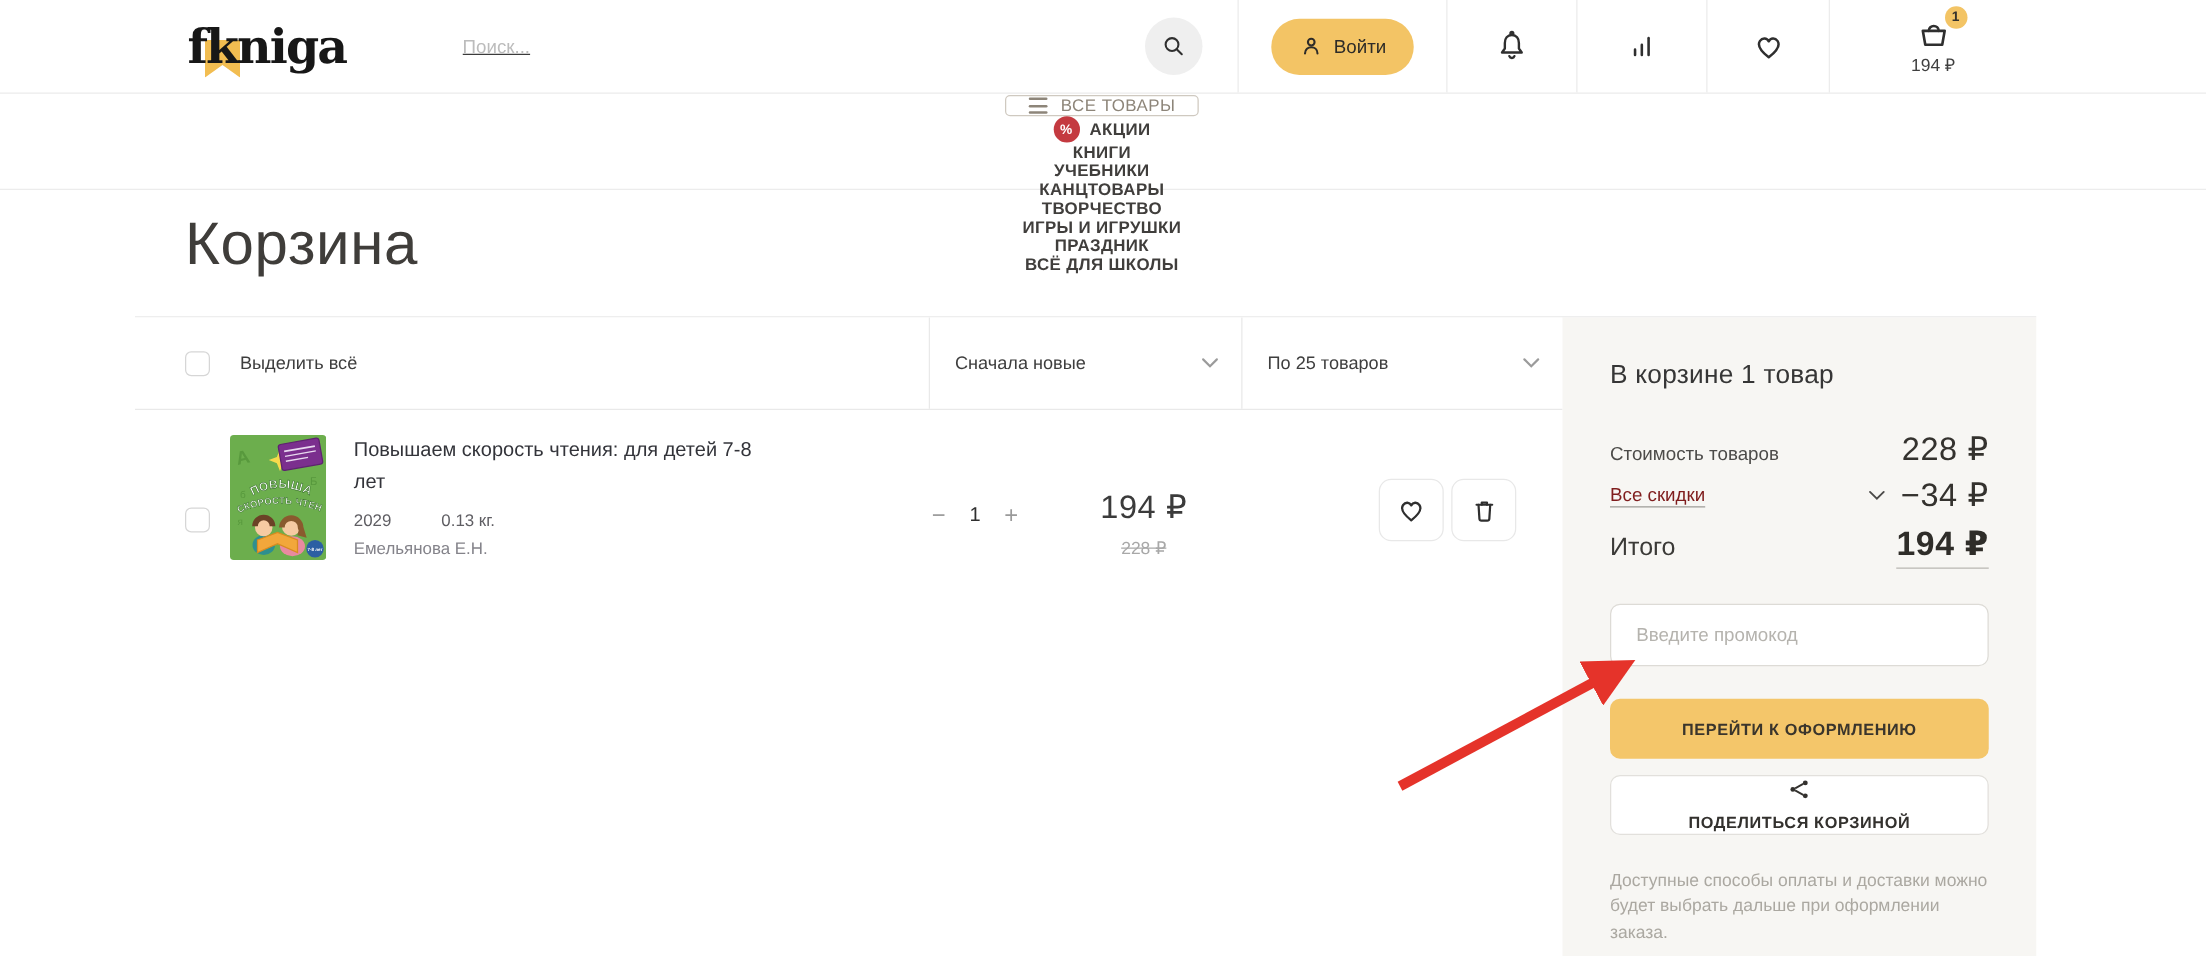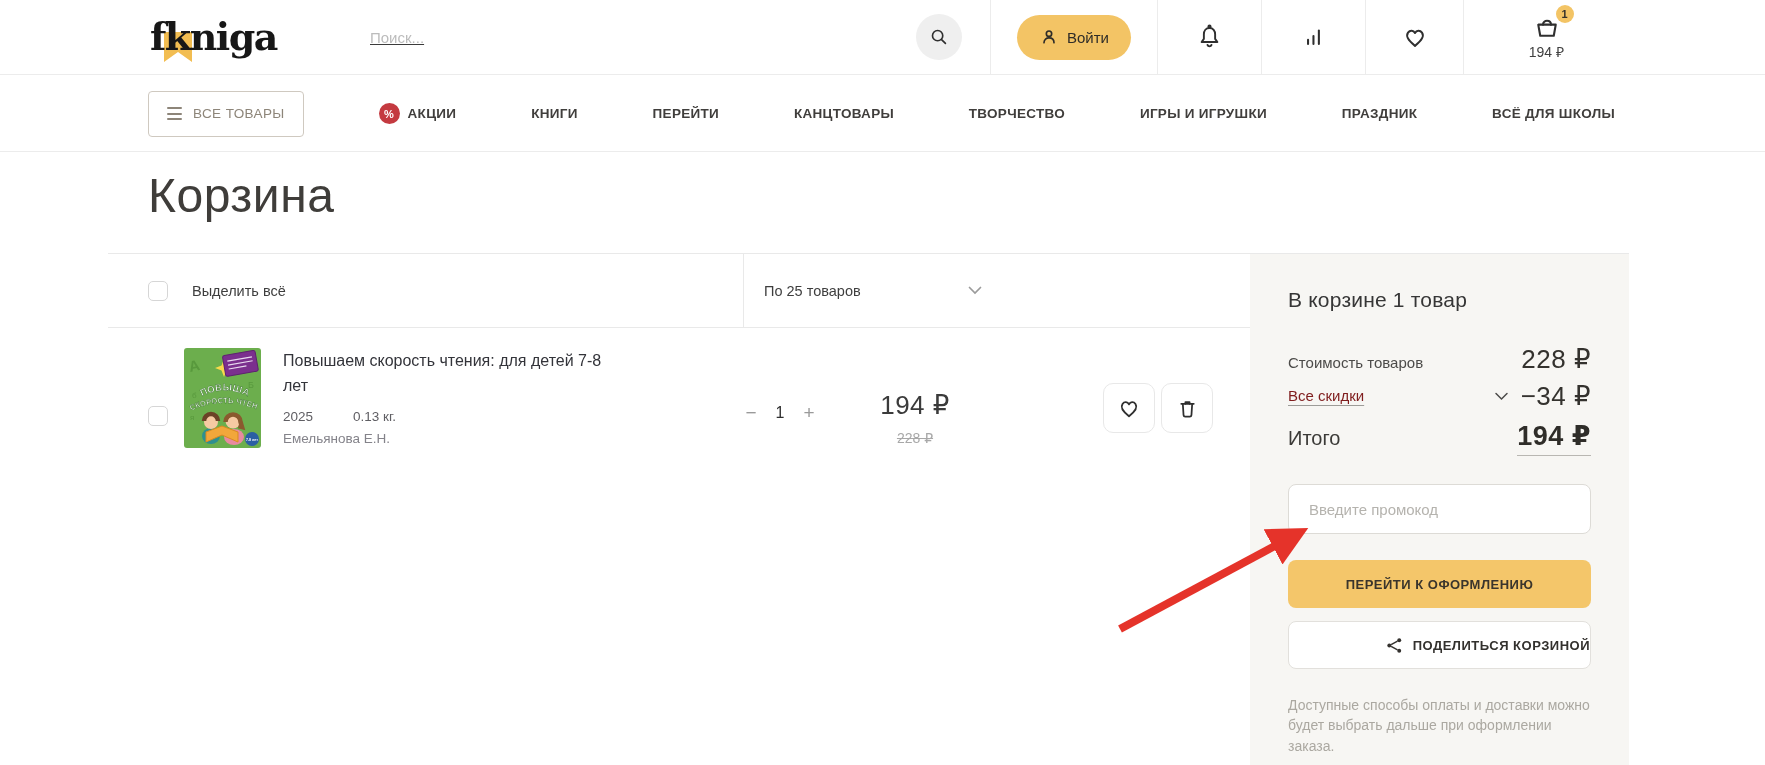--- a/index.html
+++ b/index.html
@@ -31,21 +31,21 @@
     justify-content:center; }
   .cart-icon-wrap { position:relative; }
   .cart-badge { position:absolute; top:-9px; right:-13px; background:#f3c465; color:#35322c;
     font-size:11px; font-weight:700; min-width:18px; height:18px; border-radius:50%;
     display:flex; align-items:center; justify-content:center; }
   .cart-total { font-size:14px; color:#3f3f3f; margin-top:2px; }
 
   
   .nav { position:absolute; top:76px; left:0; width:1765px; height:76px; background:#fff;
     border-bottom:1px solid #ececec; display:flex; align-items:center;
-    padding:0 150px 0 148px; justify-content:space-between; }
+    padding:0 150px 0 148px; justify-content:space-between;flex-direction:column; }
   .catalog-btn { border:1px solid #cfc9c0; background:#fff; border-radius:4px; height:46px;
     padding:0 18px; display:flex; align-items:center; gap:11px; cursor:pointer;
     color:#8d8579; font-size:13.5px; letter-spacing:.4px; }
   .burger { display:flex; flex-direction:column; gap:3.5px; }
   .burger span { width:15px; height:2px; background:#8d8579; border-radius:1px; }
   .nav-item { background:none; border:none; cursor:pointer; font-size:13.5px; font-weight:700;
     color:#403e3c; letter-spacing:.3px; display:flex; align-items:center; gap:8px; }
   .pct-badge { width:21px; height:21px; border-radius:50%; background:#c43a40; color:#fff;
     font-size:11px; font-weight:700; display:flex; align-items:center; justify-content:center; }
 
@@ -105,21 +105,21 @@
   .total-value { font-size:27px; font-weight:600; color:#2f2d29; letter-spacing:.5px;
     border-bottom:1.5px solid #b9b7b2; padding-bottom:3px; }
   .promo-input { margin-top:28px; width:100%; height:50px; border:1px solid #dddbd6;
     border-radius:8px; background:#fff; padding:0 20px; font-size:15px; color:#444; outline:none; }
   .promo-input::placeholder { color:#b5b3ae; }
   .checkout-btn { margin-top:26px; width:100%; height:48px; border:none; border-radius:8px;
     background:#f4c66a; font-size:13px; font-weight:700; letter-spacing:.5px; color:#3a352c;
     cursor:pointer; }
   .share-btn { margin-top:13px; width:100%; height:48px; border:1px solid #e2e0dc; border-radius:8px;
     background:#fff; font-size:13px; font-weight:700; letter-spacing:.5px; color:#33312e;
-    cursor:pointer; display:flex; align-items:center; justify-content:flex-end; gap:10px; }
+    cursor:pointer; display:flex; align-items:center; justify-content:center; gap:10px;flex-direction:column; }
   .sum-note { margin-top:26px; font-size:14px; line-height:1.45; color:#aba8a1; }
 
   .arrow-overlay { position:absolute; top:0; left:0; width:1765px; height:765px;
     pointer-events:none; z-index:50; }
   svg.ic { display:block; }
 </style>
 </head>
 <body>
 
 <div class="header">
@@ -212,21 +212,21 @@
     <span>ВСЕ ТОВАРЫ</span>
   </button>
   <button class="nav-item">
     <span class="pct-badge">%</span>
     <span>АКЦИИ</span>
   </button>
   <button class="nav-item">
       <span>КНИГИ</span>
     </button>
   <button class="nav-item">
-      <span>ПЕРЕЙТИ</span>
+      <span>УЧЕБНИКИ</span>
     </button>
   <button class="nav-item">
       <span>КАНЦТОВАРЫ</span>
     </button>
   <button class="nav-item">
       <span>ТВОРЧЕСТВО</span>
     </button>
   <button class="nav-item">
       <span>ИГРЫ И ИГРУШКИ</span>
     </button>
@@ -240,20 +240,28 @@
 
 <h1 class="page-title">Корзина</h1>
 
 <div class="card">
   <div class="card-left">
 
     <div class="toolbar">
       <div class="tb-select">
         <span class="checkbox"></span>
         <span class="tb-label">Выделить всё</span>
+      </div>
+      <div class="tb-dd sort">
+        <span class="dd-value">Сначала новые</span>
+        <span>
+          <svg class="ic" width="14" height="9" viewBox="0 0 14 9" fill="none" stroke="#9b9b9b" stroke-width="1.7" stroke-linecap="round">
+              <polyline points="1.5,1.5 7,7 12.5,1.5"></polyline>
+            </svg>
+        </span>
       </div>
       <div class="tb-dd perpage">
         <span class="dd-value">По 25 товаров</span>
         <span>
           <svg class="ic" width="14" height="9" viewBox="0 0 14 9" fill="none" stroke="#9b9b9b" stroke-width="1.7" stroke-linecap="round">
               <polyline points="1.5,1.5 7,7 12.5,1.5"></polyline>
             </svg>
         </span>
       </div>
     </div>
@@ -293,21 +301,21 @@
           <path d="M41.5,74 a7.5,7.5 0 0 1 15,0 l1.5,5 -3.5,-1" stroke="#8a5a2e" stroke-width="4.5" fill="none"></path>
           <path d="M22,84 L38,78 L54,84 L54,94 L38,87 L22,94 Z" fill="#f2a73b" stroke="#d98b20" stroke-width="1"></path>
           <circle cx="68" cy="91" r="7" fill="#2b5fa3"></circle>
           <text x="68" y="93" font-size="3.6" font-weight="bold" fill="#ffffff" text-anchor="middle">7-8 лет</text>
         </svg>
       </div>
 
       <div class="item-info">
         <div class="item-title">Повышаем скорость чтения: для детей 7-8 лет</div>
         <div class="item-meta">
-          <span>2025</span>
+          <span>2029</span>
           <span>0.13 кг.</span>
         </div>
         <div class="item-author">Емельянова Е.Н.</div>
       </div>
 
       <div class="stepper">
         <button class="step-btn">−</button>
         <span class="step-val">1</span>
         <button class="step-btn">+</button>
       </div>

